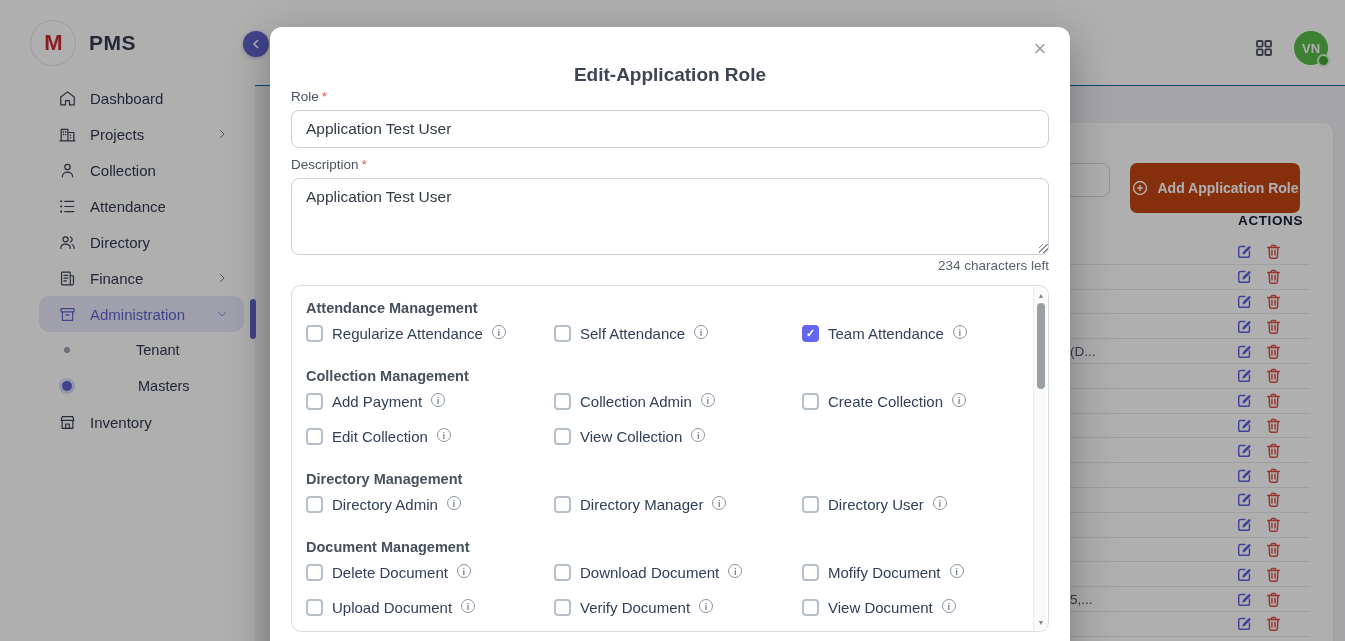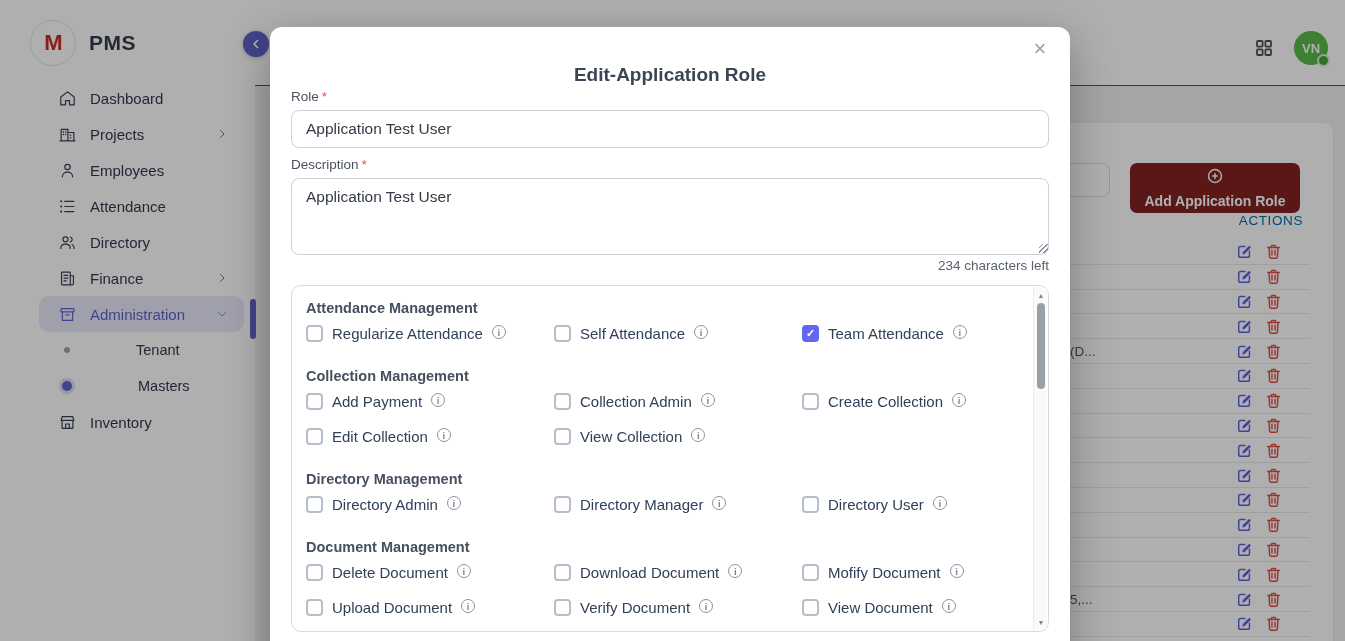--- a/index.html
+++ b/index.html
@@ -39,26 +39,26 @@
   .apps-icon svg { width:20px; height:20px; }
   .avatar { position:absolute; right:17px; top:31px; width:34px; height:34px; border-radius:50%; background:#55b944;
             color:#fff; font-size:13px; font-weight:700; display:flex; align-items:center; justify-content:center; cursor:pointer; }
   .status-dot { position:absolute; right:-2px; bottom:-2px; width:13px; height:13px; border-radius:50%;
                 background:#3ea32f; border:2px solid #d9efd7; }
 
   .card { position:absolute; left:285px; top:123px; right:12px; height:540px; background:#ffffff; border-radius:10px;
           box-shadow:0 1px 3px rgba(20,25,40,.07); z-index:1; }
   .bg-search { position:absolute; left:860px; top:163px; width:250px; height:34px; background:#fff;
                border:1px solid #d3d7dd; border-radius:8px; z-index:1; }
-  .add-role-btn { position:absolute; left:1130px; top:163px; width:170px; height:50px; background:#7f1d1d; color:#fff;
+  .add-role-btn { position:absolute; left:1130px; top:163px; width:170px; height:50px; background:#c2410c; color:#fff;
                   border:none; border-radius:7px; display:flex; align-items:center; justify-content:center; gap:8px;
-                  font-family:inherit; font-size:14px; font-weight:700; cursor:pointer; z-index:1;flex-direction:column; }
+                  font-family:inherit; font-size:14px; font-weight:700; cursor:pointer; z-index:1; }
   .add-role-btn svg { width:18px; height:18px; }
   .actions-header { position:absolute; left:1155px; top:213px; width:148px; text-align:right; font-size:13.5px;
-                    font-weight:400; letter-spacing:.6px; color:#0369a1; z-index:1; }
+                    font-weight:700; letter-spacing:.6px; color:#0f172a; z-index:1; }
   .bg-rows { position:absolute; left:1062px; top:240px; width:248px; z-index:1; }
   .bg-row { display:flex; align-items:center; justify-content:flex-end; gap:12px; height:24.8px;
             border-bottom:1px solid #e7e8eb; padding-right:28px; position:relative; }
   .bg-row-text { position:absolute; left:8px; font-size:13.5px; color:#4a5260; }
   .icon-btn { width:17px; height:17px; display:inline-flex; cursor:pointer; }
   .icon-btn svg { width:17px; height:17px; }
   .icon-btn.edit { color:#5a5fe0; }
   .icon-btn.del { color:#e2483d; }
 
   
@@ -142,21 +142,21 @@
             </svg>
           </span>
         </div>
         <div class="nav-item">
           <span class="nav-icon">
             <svg viewBox="0 0 24 24" fill="none" stroke="currentColor" stroke-width="1.5" stroke-linecap="round" stroke-linejoin="round">
               <circle cx="12" cy="7.6" r="3.4"></circle>
               <path d="M5.5 20c0-3.6 2.9-5.9 6.5-5.9s6.5 2.3 6.5 5.9"></path>
             </svg>
           </span>
-          <span class="nav-label">Employees</span>
+          <span class="nav-label">Collection</span>
         </div>
         <div class="nav-item">
           <span class="nav-icon">
             <svg viewBox="0 0 24 24" fill="none" stroke="currentColor" stroke-width="1.5" stroke-linecap="round" stroke-linejoin="round">
               <path d="M8.5 5.5H20M8.5 12H20M8.5 18.5H20"></path>
               <path d="M4 5.5h.01M4 12h.01M4 18.5h.01" stroke-width="2.6"></path>
             </svg>
           </span>
           <span class="nav-label">Attendance</span>
         </div>

